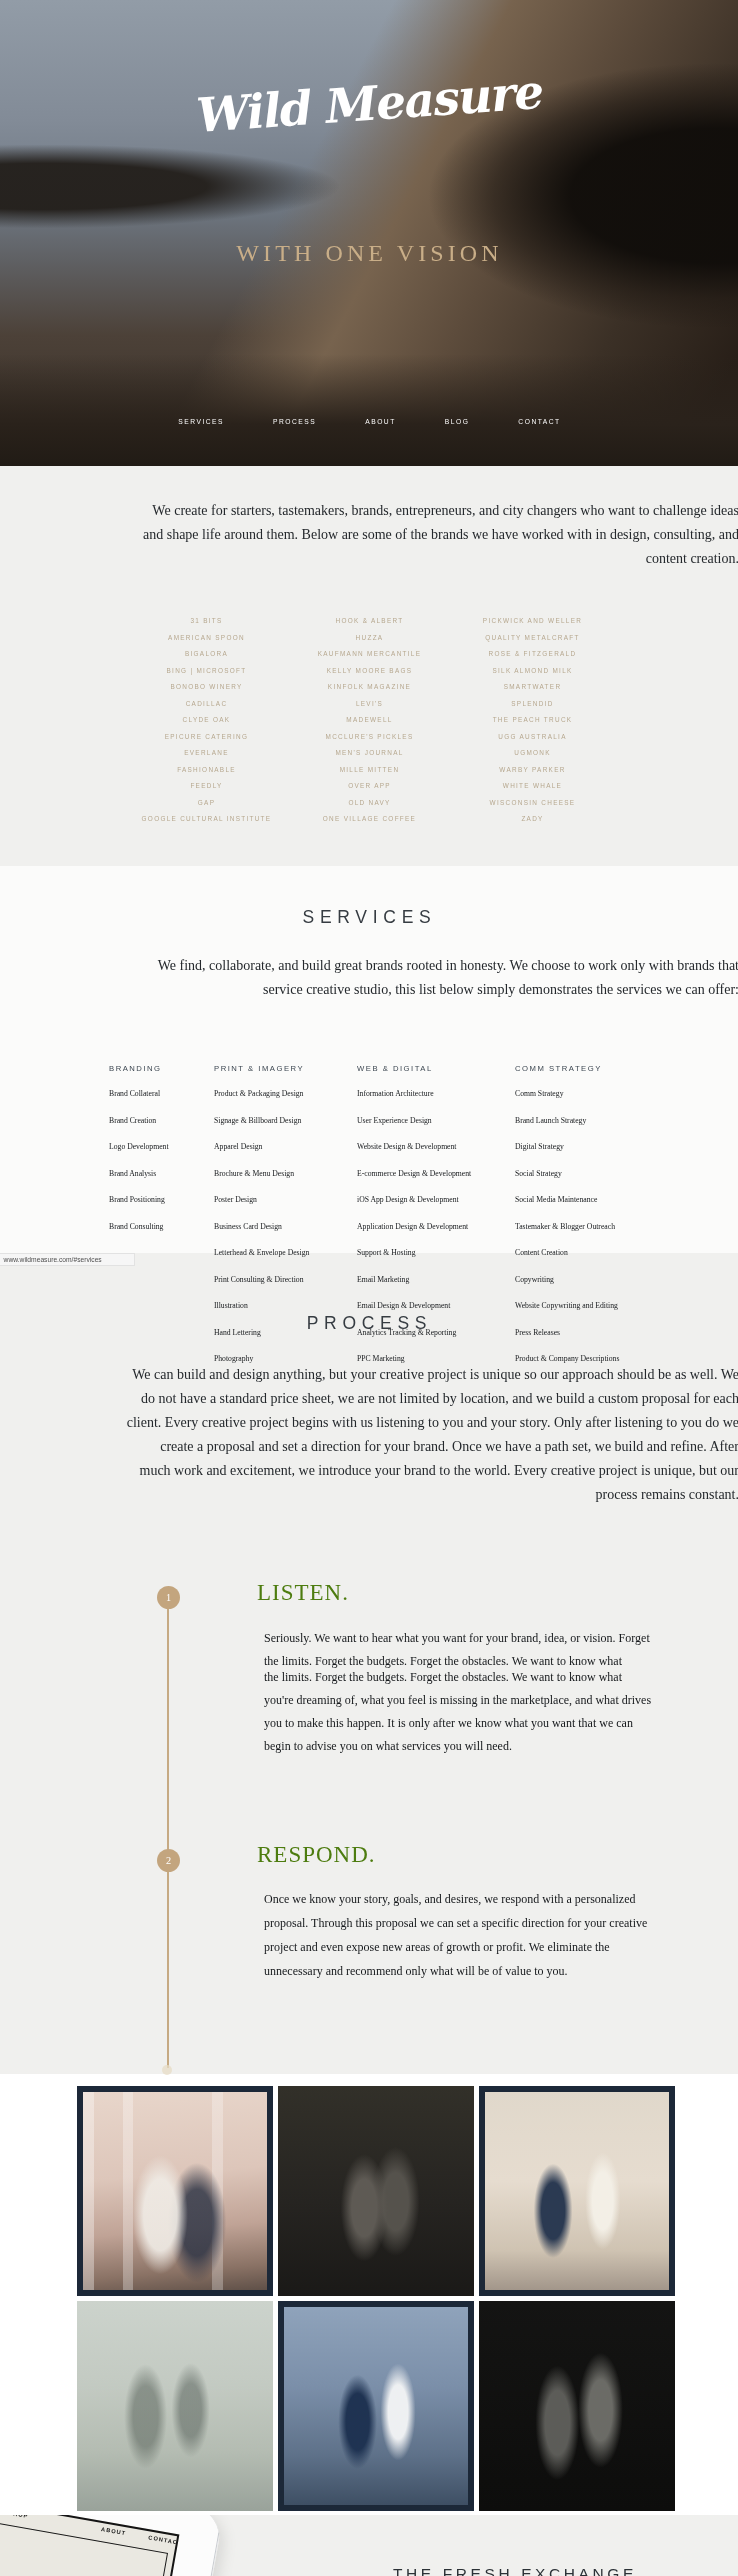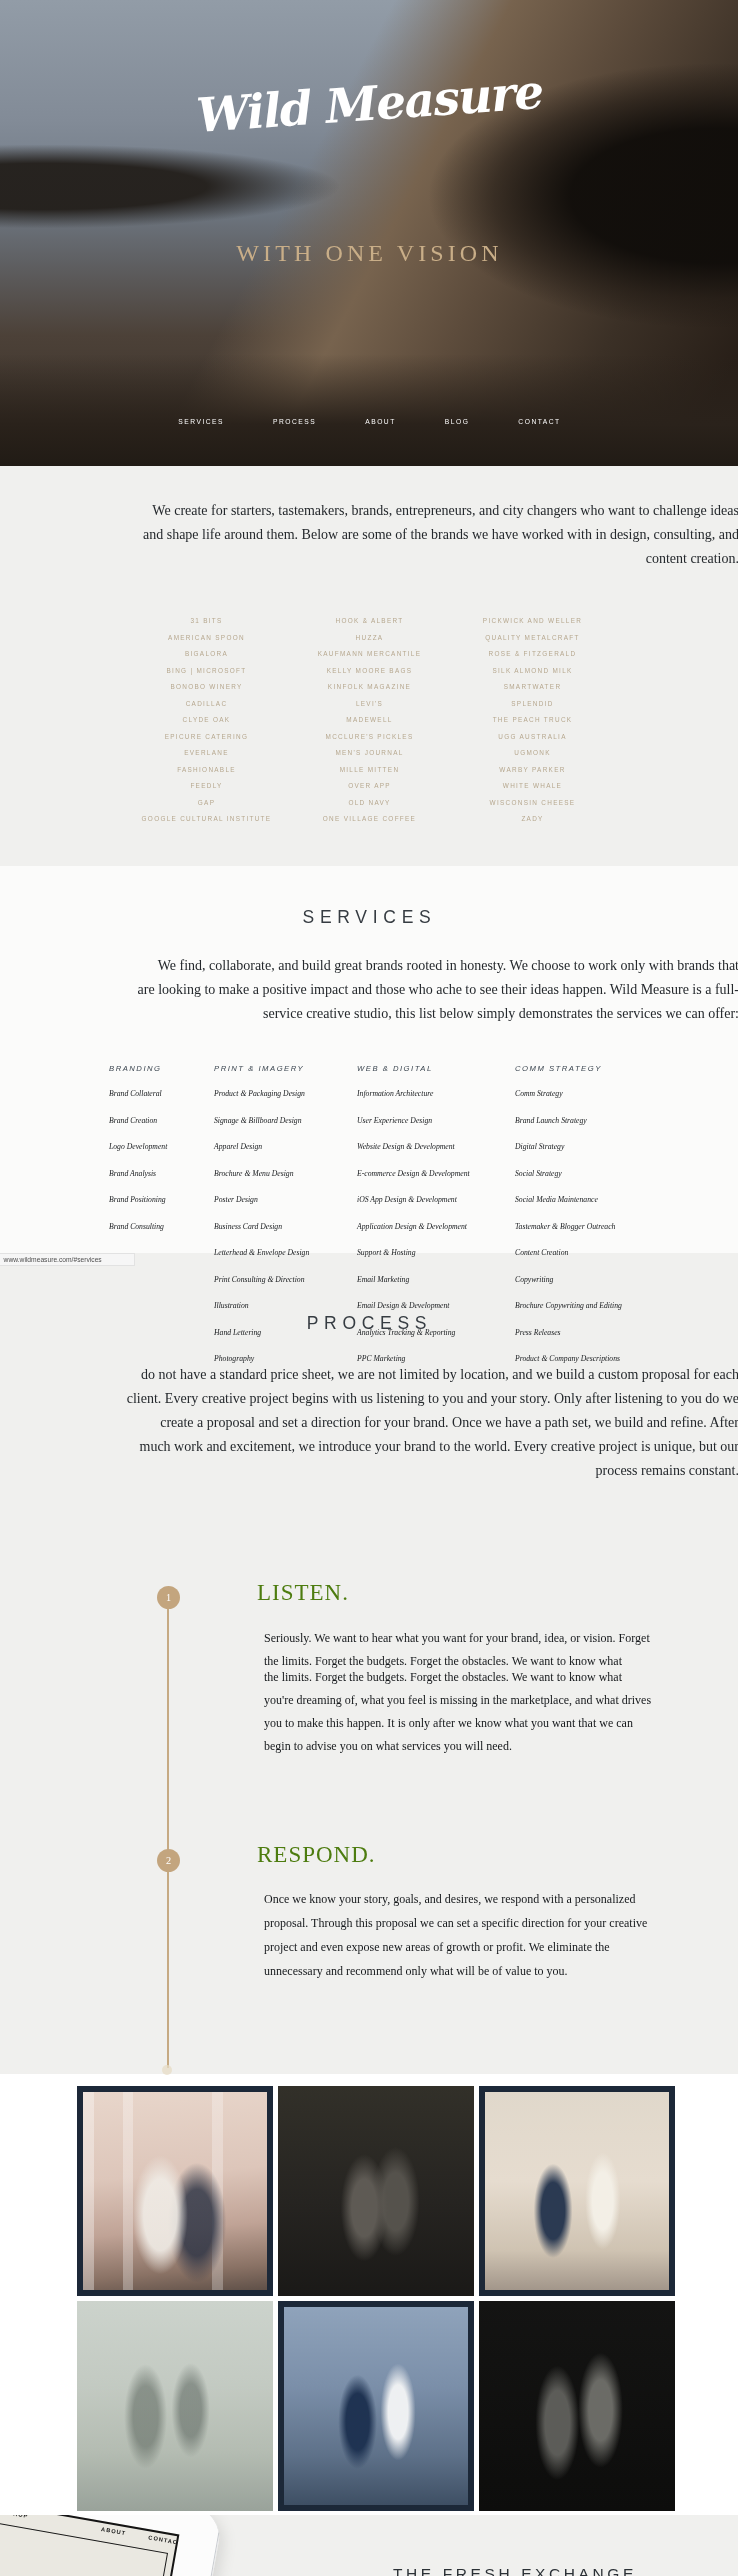--- a/index.html
+++ b/index.html
@@ -40,21 +40,21 @@
   .brand-col{width:163px;text-align:center;}
   .brand-item{font-size:6.4px;letter-spacing:1.3px;color:#b6a78e;line-height:16.5px;white-space:nowrap;}
 
   
   .section-heading{position:absolute;left:0;width:100%;text-align:center;
     font-size:17.5px;font-weight:300;letter-spacing:5.7px;color:#363c42;}
   .services-heading{top:907px;}
   .process-heading{top:1313px;}
 
   
-  .services-cols{position:absolute;top:1064px;left:109px;display:flex;font-style:italic;}
+  .services-cols{position:absolute;top:1064px;left:109px;display:flex;}
   .svc-col1{width:105px;} .svc-col2{width:143px;} .svc-col3{width:158px;} .svc-col4{width:144px;}
   .svc-title{font-size:7.7px;letter-spacing:1.5px;color:#3c4650;margin-bottom:13.4px;}
   .svc-item{font-family:"Liberation Serif",serif;font-size:7.7px;color:#15181b;line-height:15.5px;margin-top:11px;}
 
   
   .status-bar{position:absolute;top:1253px;left:0;width:130px;height:11.3px;
     background:#f6f6f6;border-top:0.5px solid #e2e2e2;border-right:0.5px solid #e2e2e2;border-bottom:0.5px solid #e2e2e2;
     font-size:6.7px;color:#4f4f4f;line-height:11.3px;padding-left:3.6px;}
 
   
@@ -195,21 +195,20 @@
       <div class="brand-item">WARBY PARKER</div>
       <div class="brand-item">WHITE WHALE</div>
       <div class="brand-item">WISCONSIN CHEESE</div>
       <div class="brand-item">ZADY</div>
     </div>
 </div>
 
 <div class="section-heading services-heading">SERVICES</div>
 <div class="center-para services-para">
     <div>We find, collaborate, and build great brands rooted in honesty. We choose to work only with brands that</div>
-    <div>are looking to make a positive impact and those who ache to see their ideas happen. Wild Measure is a full-</div>
     <div>service creative studio, this list below simply demonstrates the services we can offer:</div>
   </div>
 
 <div class="services-cols">
   <div class="svc-col1">
     <div class="svc-title">BRANDING</div>
     <div>
         <div class="svc-item">Brand Collateral</div>
         <div class="svc-item">Brand Creation</div>
         <div class="svc-item">Logo Development</div>
@@ -254,31 +253,32 @@
     <div class="svc-title">COMM STRATEGY</div>
     <div>
         <div class="svc-item">Comm Strategy</div>
         <div class="svc-item">Brand Launch Strategy</div>
         <div class="svc-item">Digital Strategy</div>
         <div class="svc-item">Social Strategy</div>
         <div class="svc-item">Social Media Maintenance</div>
         <div class="svc-item">Tastemaker &amp; Blogger Outreach</div>
         <div class="svc-item">Content Creation</div>
         <div class="svc-item">Copywriting</div>
-        <div class="svc-item">Brochure Copywriting and Editing</div>
+        <div class="svc-item">Website Copywriting and Editing</div>
         <div class="svc-item">Press Releases</div>
         <div class="svc-item">Product &amp; Company Descriptions</div>
       </div>
   </div>
 </div>
 
 <div class="status-bar">www.wildmeasure.com/#services</div>
 
 <div class="section-heading process-heading">PROCESS</div>
 <div class="center-para process-para">
+    <div>We can build and design anything, but your creative project is unique so our approach should be as well. We</div>
     <div>do not have a standard price sheet, we are not limited by location, and we build a custom proposal for each</div>
     <div>client. Every creative project begins with us listening to you and your story. Only after listening to you do we</div>
     <div>create a proposal and set a direction for your brand. Once we have a path set, we build and refine. After</div>
     <div>much work and excitement, we introduce your brand to the world. Every creative project is unique, but our</div>
     <div>process remains constant.</div>
   </div>
 
 <div class="timeline-line"></div>
 <div class="timeline-end"></div>
 

